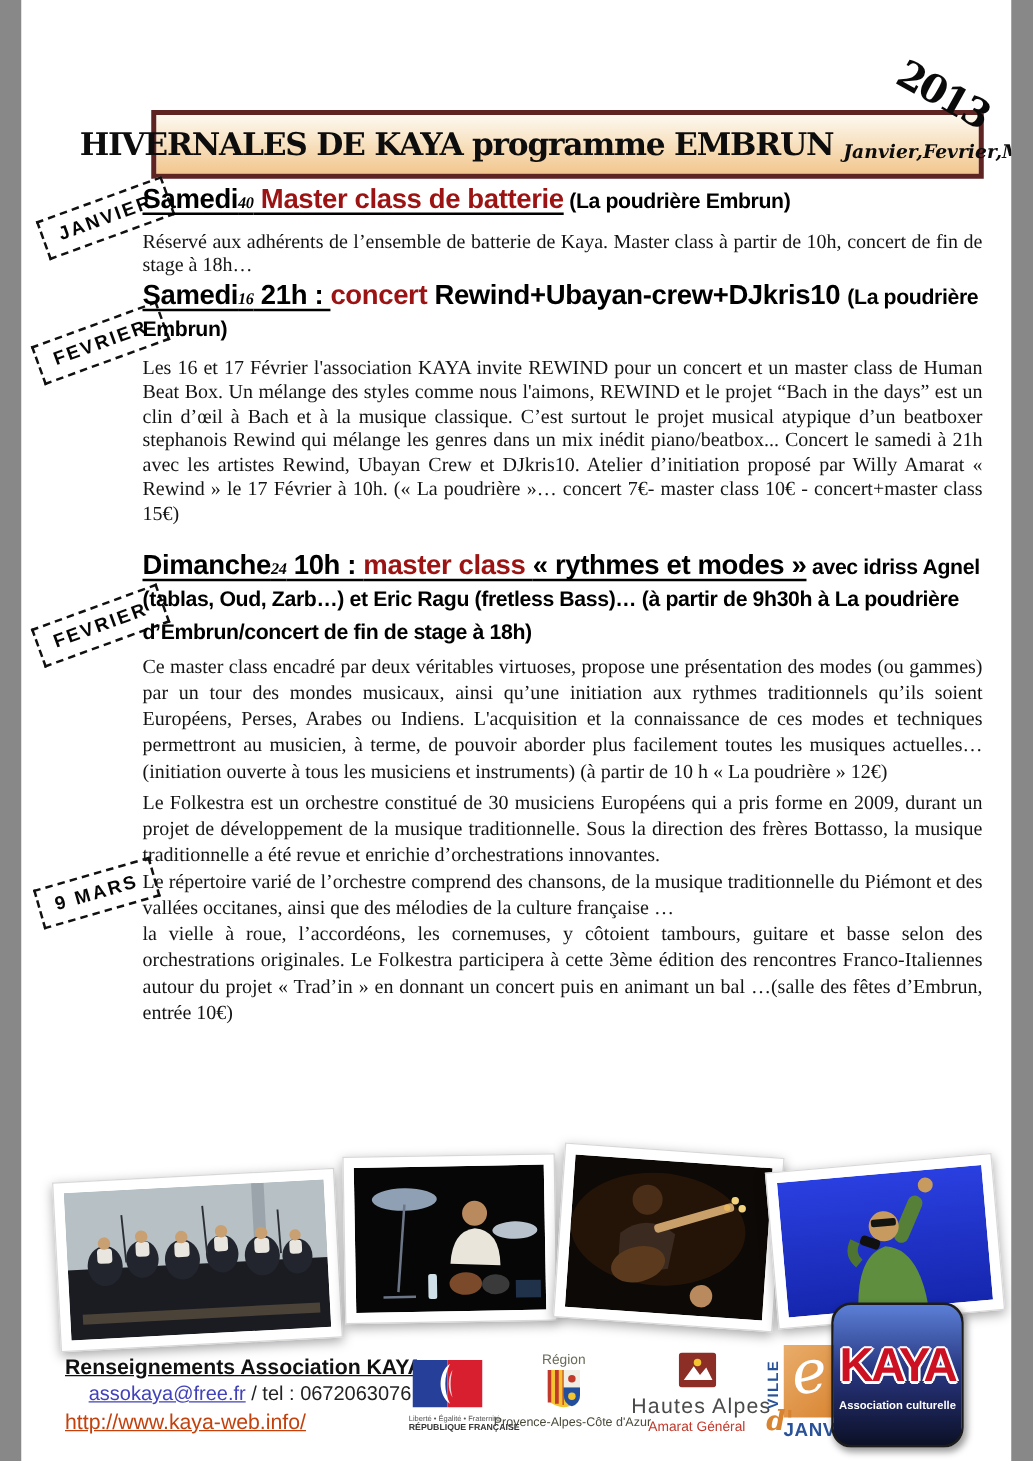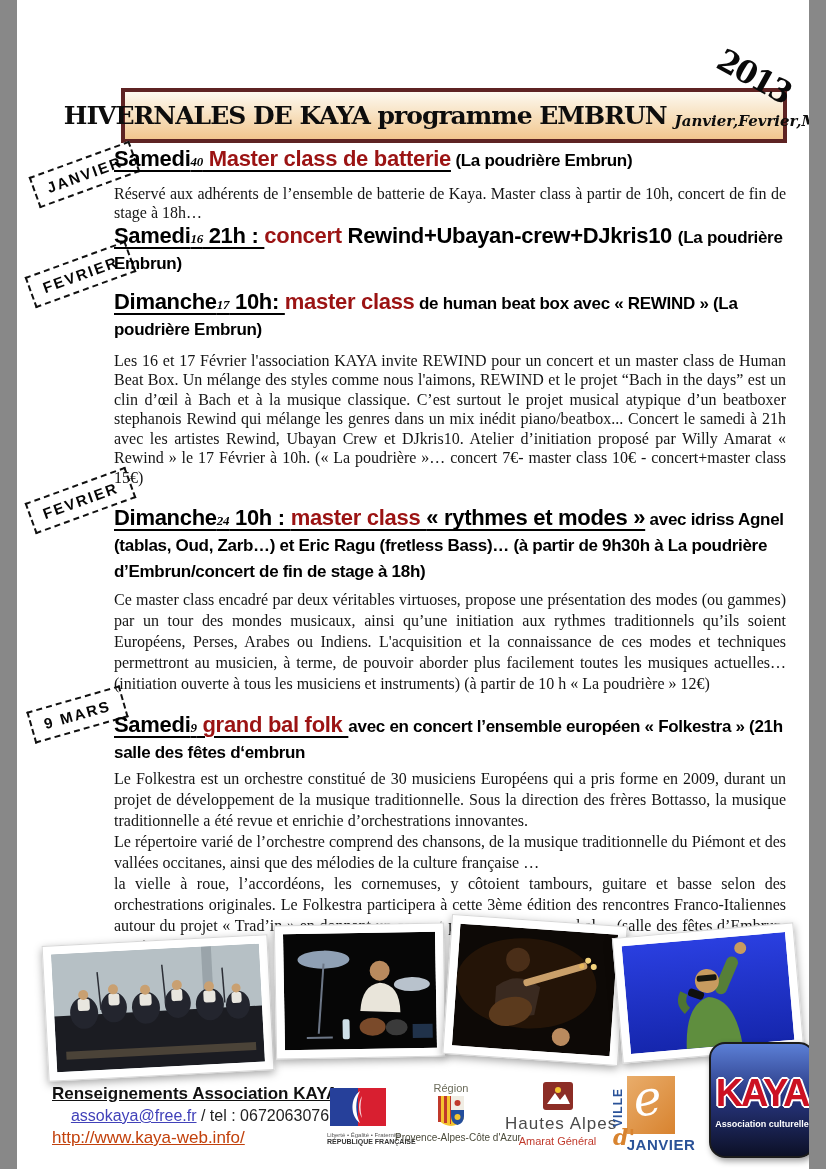--- a/index.html
+++ b/index.html
@@ -77,21 +77,21 @@
              background:linear-gradient(135deg,#e9ad6b 0%,#d8832f 60%,#c9username 100%);
              background:linear-gradient(135deg,#e9ad6b 0%,#d8832f 100%);}
   .em-e{position:absolute;left:6px;top:-2px;font-family:"DejaVu Serif",serif;font-style:italic;
         font-size:48px;color:#fff;line-height:1;transform:rotate(-8deg);}
   .em-ville{position:absolute;left:2px;top:2px;writing-mode:vertical-rl;transform:rotate(180deg);
             font-weight:800;font-size:12px;letter-spacing:1px;color:#2a5298;height:58px;}
   .em-d{position:absolute;left:4px;top:48px;font-family:"DejaVu Serif",serif;font-style:italic;
         font-weight:bold;font-size:22px;color:#d8832f;}
   .em-name{margin-top:2px;margin-left:14px;font-weight:800;font-size:15px;letter-spacing:0.5px;color:#2a5298;}
   
-  .lg-kaya{left:692px;top:-38px;width:102px;height:112px;border-radius:16px;border:2px solid #1c1c1c;
+  .lg-kaya{left:648px;top:-38px;width:102px;height:112px;border-radius:16px;border:2px solid #1c1c1c;
            background:linear-gradient(180deg,#5b7fd6 0%,#27357e 48%,#0c1026 100%);
            display:flex;flex-direction:column;align-items:center;justify-content:center;
            box-shadow:2px 3px 6px rgba(0,0,0,0.4);}
   .kaya-name{font-family:"Liberation Sans",sans-serif;font-weight:800;font-size:38px;letter-spacing:-2px;
              color:#cc1122;text-shadow:-2px 0 #fff,2px 0 #fff,0 -2px #fff,0 2px #fff,-1px -1px #fff,1px 1px #fff,-1px 1px #fff,1px -1px #fff;}
   .kaya-sub{font-family:"Liberation Sans",sans-serif;font-weight:bold;font-size:9px;color:#fff;margin-top:4px;text-align:right;}
 </style>
 </head>
 <body>
 
@@ -107,27 +107,25 @@
   <div class="month m-fevrier1">FEVRIER</div>
   <div class="month m-fevrier2">FEVRIER</div>
   <div class="month m-mars">9 MARS</div>
 
   <div class="col">
 
     <p class="h big"><span class="ul"><span>Samedi</span><span class="num">40</span><span class="red"> Master class de batterie</span></span><span class="small"> (La poudrière Embrun)</span></p>
     <p class="para mt12">Réservé aux adhérents de l’ensemble de batterie de Kaya. Master class à partir de 10h, concert de fin de stage à 18h…</p>
 
     <p class="h big mt28"><span class="ul"><span>Samedi</span><span class="num">16</span><span> 21h : </span></span><span class="red">concert</span><span> Rewind+Ubayan-crew+DJkris10 </span><span class="small">(La poudrière Embrun)</span></p>
-    <p class="h big mt14"><span class="ul"><span>Dimanche</span><span class="num">17</span><span> 10h: </span></span><span class="red">master class</span><span class="small"> de human beat box avec « REWIND » (La poudrière Embrun)</span></p>
     <p class="para mt10">Les 16 et 17 Février l'association KAYA invite REWIND pour un concert et un master class de Human Beat Box. Un mélange des styles comme nous l'aimons, REWIND et le projet “Bach in the days” est un clin d’œil à Bach et à la musique classique. C’est surtout le projet musical atypique d’un beatboxer stephanois Rewind qui mélange les genres dans un mix inédit piano/beatbox... Concert le samedi à 21h avec les artistes Rewind, Ubayan Crew et DJkris10. Atelier d’initiation proposé par Willy Amarat « Rewind » le 17 Février à 10h. (« La poudrière »… concert 7€- master class 10€ - concert+master class 15€)</p>
 
     <p class="h big mt18"><span class="ul"><span>Dimanche</span><span class="num">24</span><span> 10h : </span><span class="red">master class </span><span>« rythmes et modes »</span></span><span class="small"> avec idriss Agnel (tablas, Oud, Zarb…) et Eric Ragu (fretless Bass)… (à partir de 9h30h à La poudrière d’Embrun/concert de fin de stage à 18h)</span></p>
     <p class="para p3line mt6">Ce master class encadré par deux véritables virtuoses, propose une présentation des modes (ou gammes) par un tour des mondes musicaux, ainsi qu’une initiation aux rythmes traditionnels qu’ils soient Européens, Perses, Arabes ou Indiens. L'acquisition et la connaissance de ces modes et techniques permettront au musicien, à terme, de pouvoir aborder plus facilement toutes les musiques actuelles… (initiation ouverte à tous les musiciens et instruments) (à partir de 10 h « La poudrière » 12€)</p>
 
-    <p class="h big mt18"><span class="ul"><span>Samedi</span><span class="num">9</span><span class="red"> grand bal folk </span></span><span class="small">avec en concert l’ensemble européen « Folkestra » (21h salle des fêtes d‘embrun</span></p>
     <p class="para p3line mt4">Le Folkestra est un orchestre constitué de 30 musiciens Européens qui a pris forme en 2009, durant un projet de développement de la musique traditionnelle. Sous la direction des frères  Bottasso, la musique traditionnelle a été revue et enrichie d’orchestrations innovantes.</p>
     <p class="para p3line"> Le répertoire varié de l’orchestre comprend des chansons, de la musique traditionnelle du Piémont et des vallées occitanes, ainsi que des mélodies de la culture française …</p>
     <p class="para p3line">la vielle à roue, l’accordéons, les cornemuses, y côtoient tambours, guitare et  basse selon des orchestrations originales. Le  Folkestra participera à cette 3ème édition des rencontres Franco-Italiennes autour du projet « Trad’in » en donnant un concert puis en animant un bal …(salle des fêtes d’Embrun, entrée 10€)</p>
   </div>
 
   <div class="photos">
 
     <div class="pframe pf1">
       <svg width="208" height="118" viewBox="0 0 208 118">
         <rect width="208" height="118" fill="#a9b4ba"></rect>

